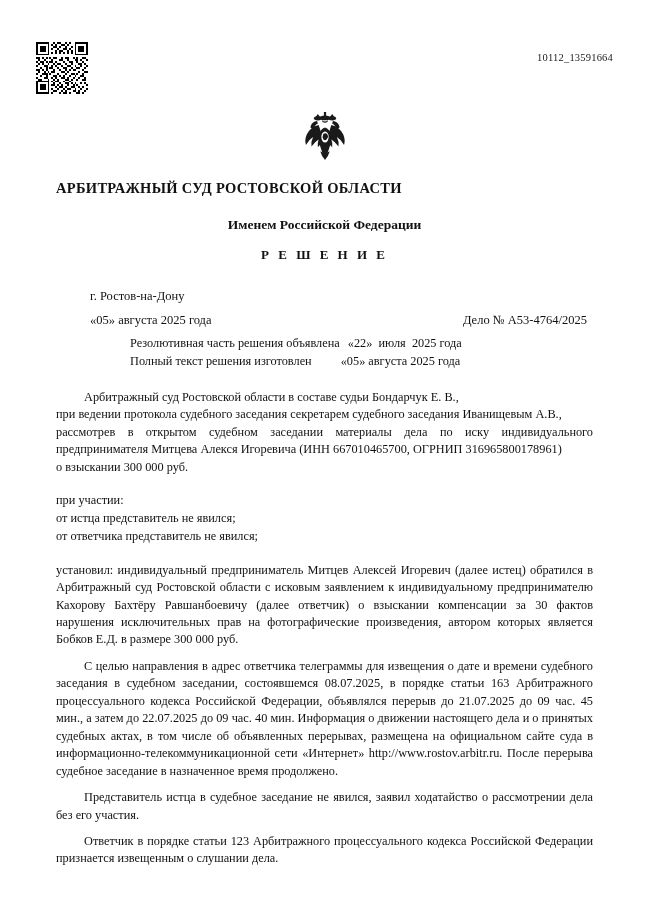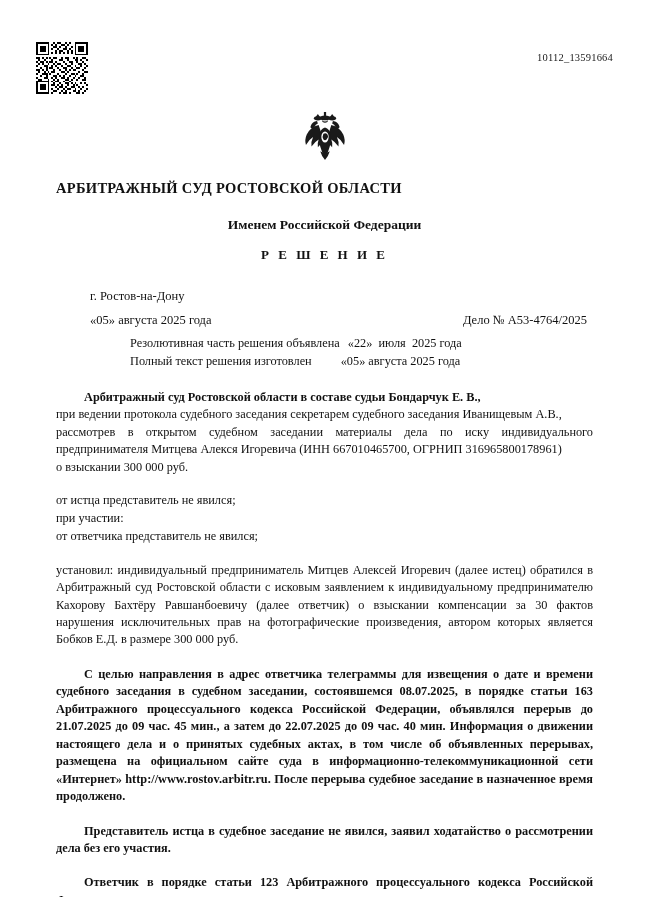--- a/index.html
+++ b/index.html
@@ -112,37 +112,37 @@
   .body-text {
     margin-top: 18px;
     font-size: 12.3px;
     line-height: 1.42;
     text-align: justify;
     text-justify: inter-word;
   }
   .body-text p {
     margin: 0;
   }
-  .p-indent { text-indent: 28px; font-weight: bold; }
+  .p-indent { text-indent: 28px; }
 
   .participants {
     margin-top: 16px;
     font-size: 12.3px;
     line-height: 1.45;
   }
   .participants p { margin: 0; }
 
   .narrative {
     margin-top: 16px;
     font-size: 12.3px;
     line-height: 1.42;
     text-align: justify;
   }
   .narrative p { margin: 0; }
-  .narrative p + p { margin-top: 17px; }
+  .narrative p + p { margin-top: 9px; }
 </style>
 </head>
 <body>
 
 <div class="page">
 
   <div class="header-row">
     <svg class="qr-canvas" viewBox="0 0 29 29" shape-rendering="crispEdges">
       <rect width="29" height="29" fill="#ffffff"></rect>
       <g fill="#000000">
@@ -402,22 +402,22 @@
   </div>
 
   <div class="body-text">
     <p class="p-indent">Арбитражный суд Ростовской области в составе судьи Бондарчук Е. В.,</p>
     <p>при ведении протокола судебного заседания секретарем судебного заседания Иванищевым А.В.,</p>
     <p>рассмотрев в открытом судебном заседании материалы дела по иску индивидуального предпринимателя Митцева Алекся Игоревича (ИНН 667010465700, ОГРНИП 316965800178961)</p>
     <p>о взыскании 300 000 руб.</p>
   </div>
 
   <div class="participants">
+    <p>при участии:</p>
     <p>от истца представитель не явился;</p>
-    <p>при участии:</p>
     <p>от ответчика представитель не явился;</p>
   </div>
 
   <div class="narrative">
     <p>установил: индивидуальный предприниматель Митцев Алексей Игоревич  (далее истец) обратился в Арбитражный суд Ростовской области с исковым заявлением к индивидуальному предпринимателю Кахорову Бахтёру Равшанбоевичу (далее ответчик) о взыскании компенсации за 30 фактов нарушения исключительных прав на фотографические произведения, автором которых является Бобков Е.Д. в размере 300 000 руб.</p>
     <p class="p-indent">С целью направления в адрес ответчика телеграммы для извещения о дате и времени судебного заседания в судебном заседании, состоявшемся 08.07.2025, в порядке статьи 163 Арбитражного процессуального кодекса Российской Федерации, объявлялся перерыв до 21.07.2025 до 09 час. 45 мин., а затем до 22.07.2025 до 09 час. 40 мин. Информация о движении настоящего дела и о принятых судебных актах, в том числе об объявленных перерывах, размещена на официальном сайте суда в информационно-телекоммуникационной сети «Интернет» http://www.rostov.arbitr.ru. После перерыва судебное заседание в назначенное время продолжено.</p>
     <p class="p-indent">Представитель истца в судебное заседание не явился, заявил ходатайство о рассмотрении дела без его участия.</p>
     <p class="p-indent">Ответчик в порядке статьи 123 Арбитражного процессуального кодекса Российской Федерации признается извещенным о слушании дела.</p>
   </div>
 

